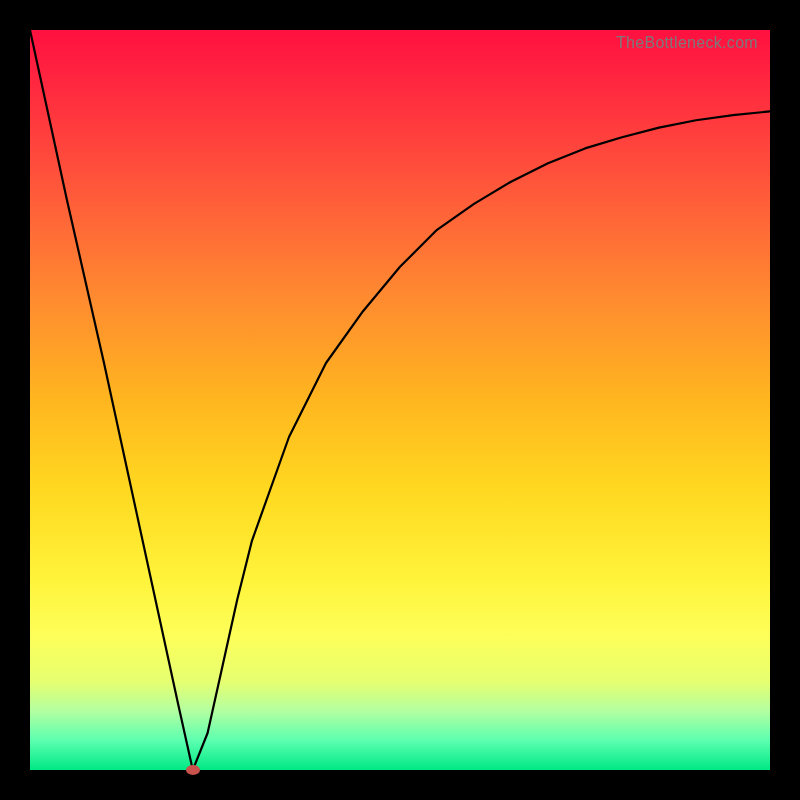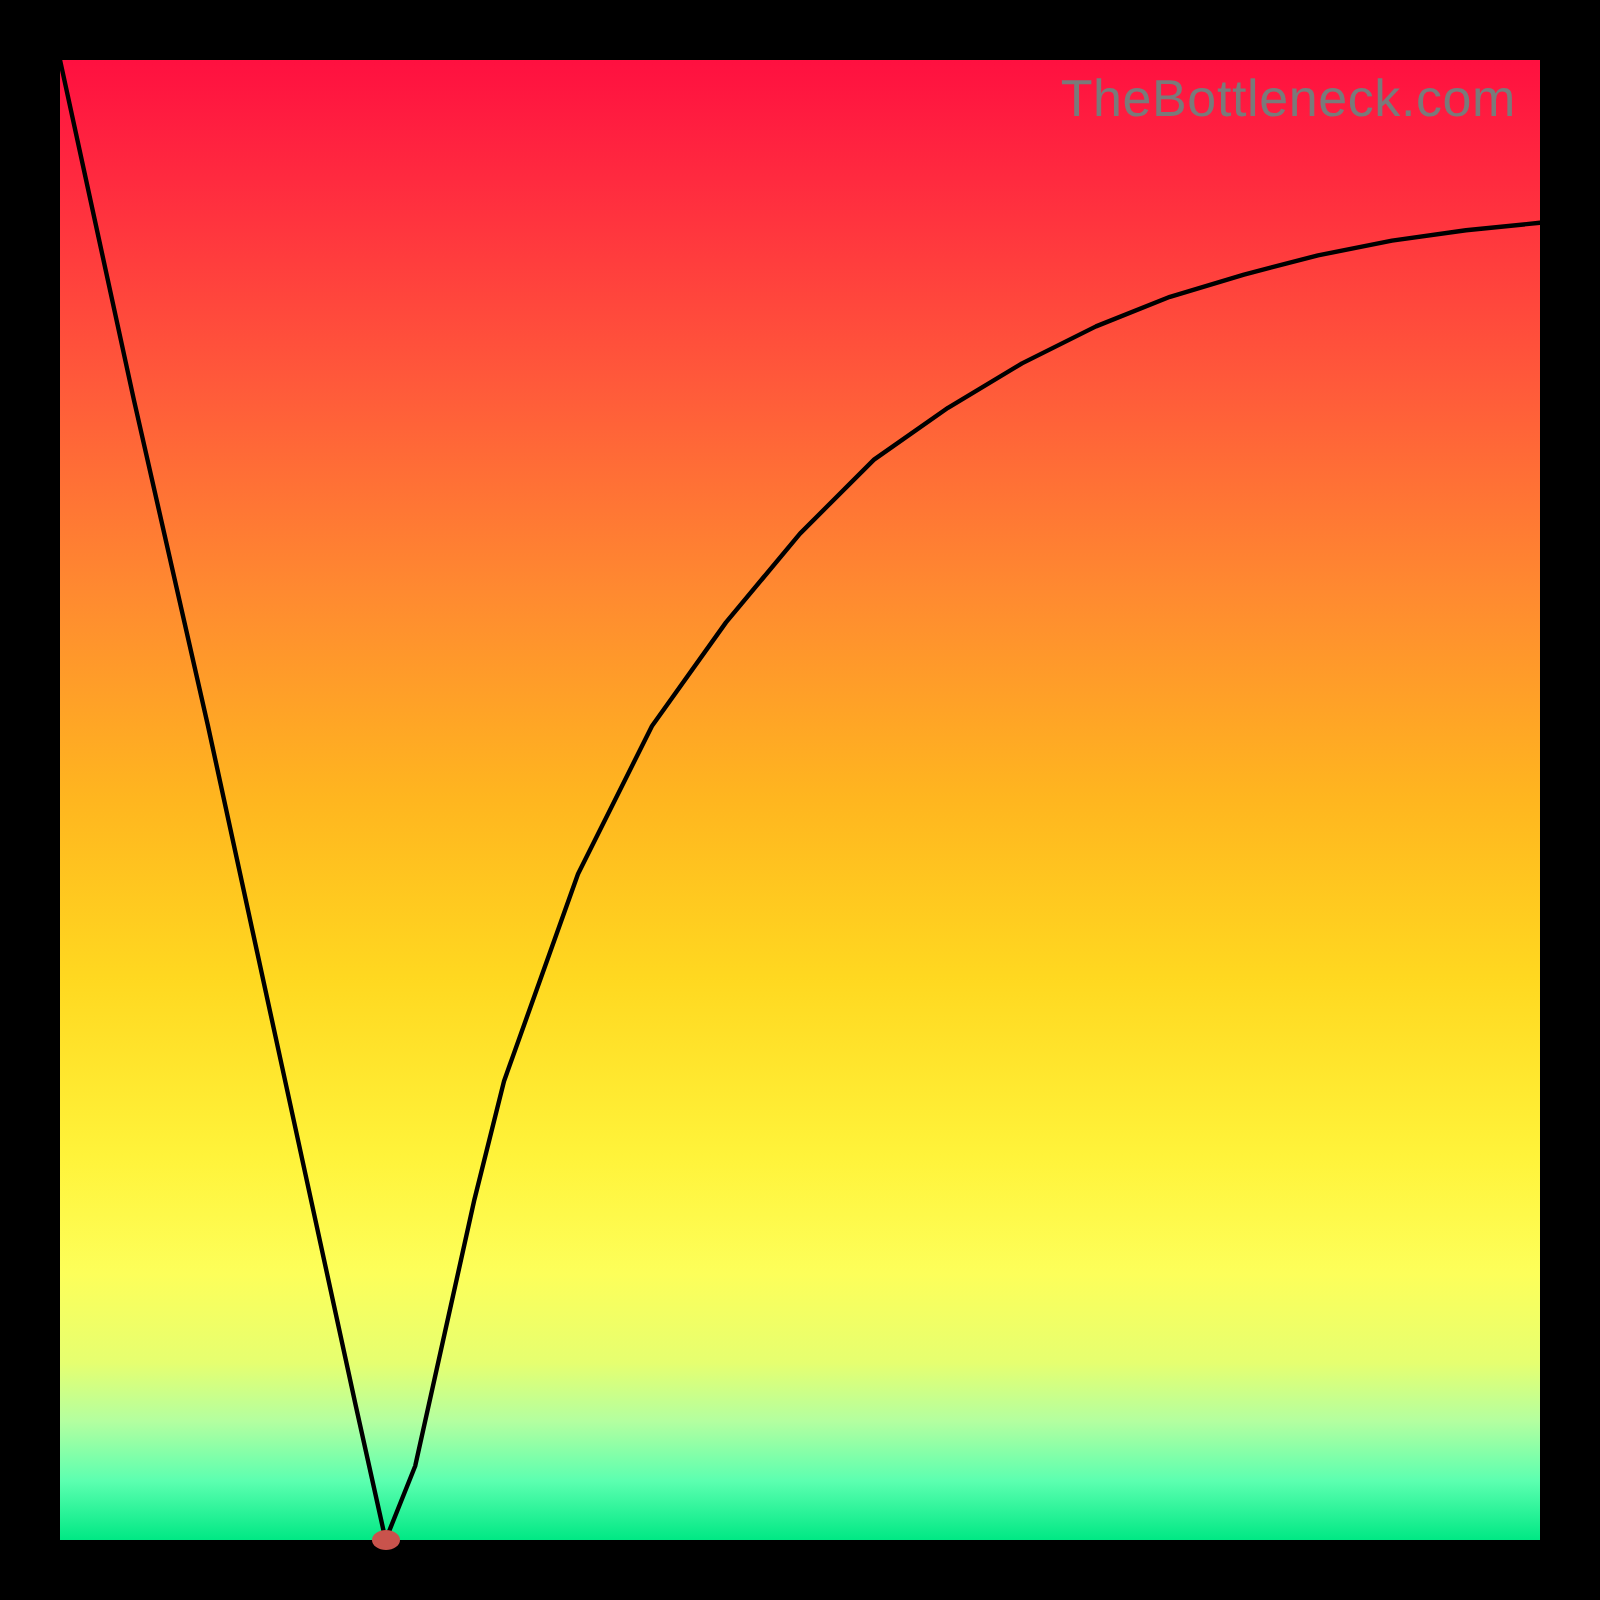--- a/index.html
+++ b/index.html
@@ -38,21 +38,21 @@
       #b3ffa0 92%,
       #5cffb0 96%,
       #00e884 100%
     );
   }
   .watermark {
     position: absolute;
     top: 4px;
     right: 12px;
     color: #7a7a7a;
-    font-size: 26px;
+    font-size: 16px;
     font-weight: 500;
     letter-spacing: 0.3px;
     user-select: none;
   }
   svg.curve {
     position: absolute;
     left: 0;
     top: 0;
     width: 740px;
     height: 740px;

